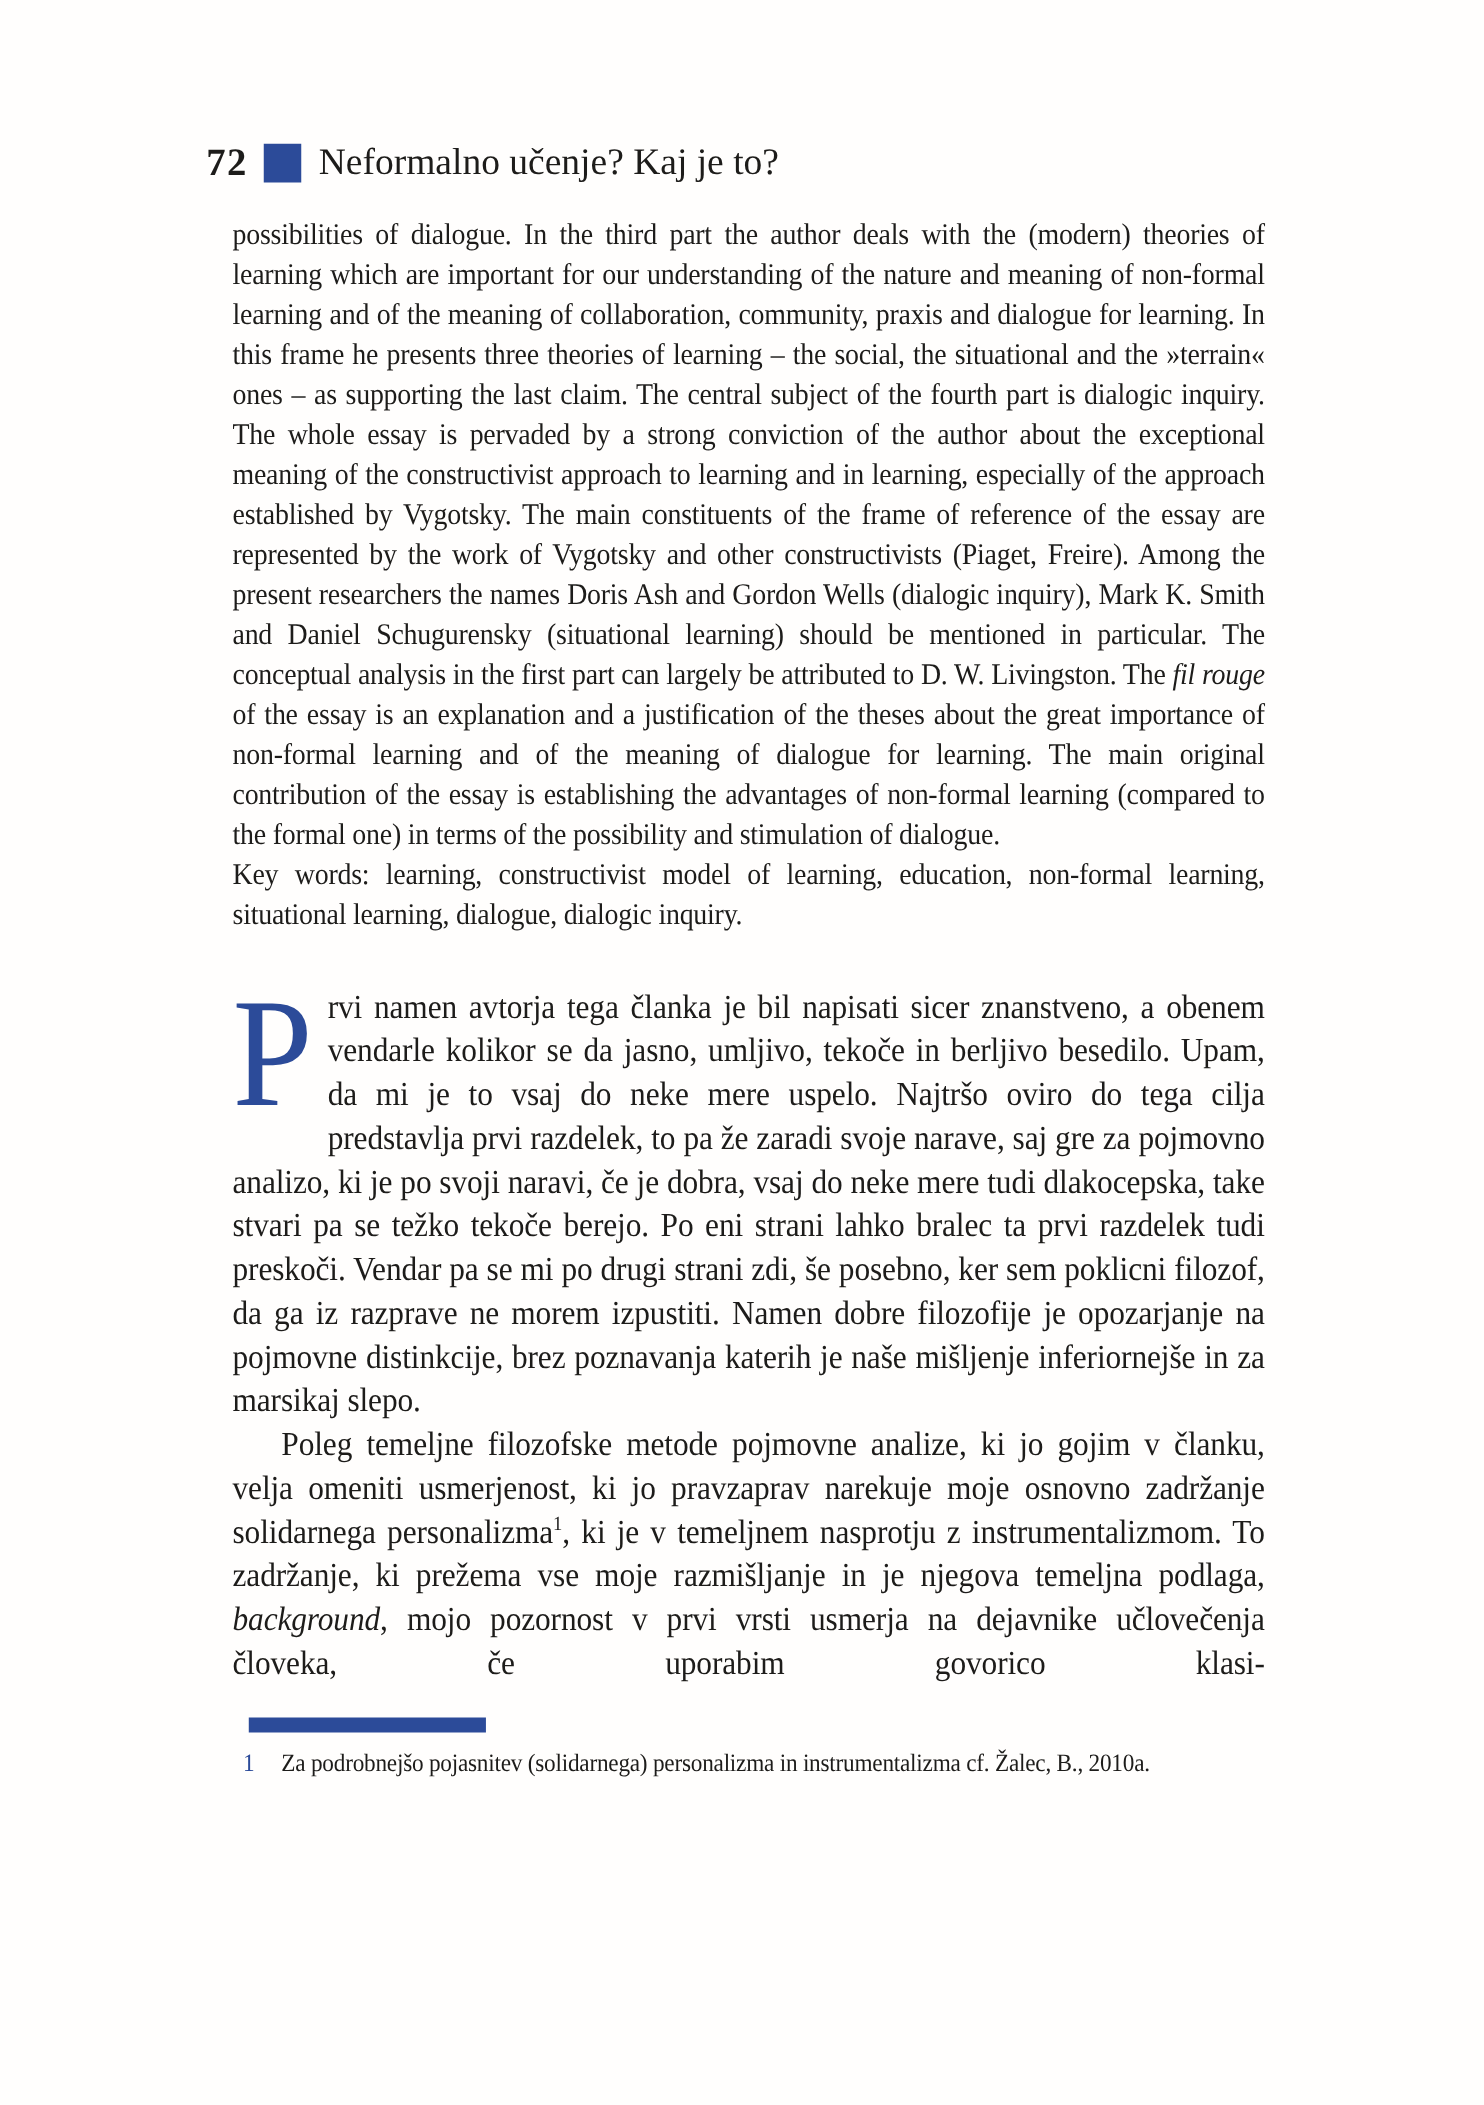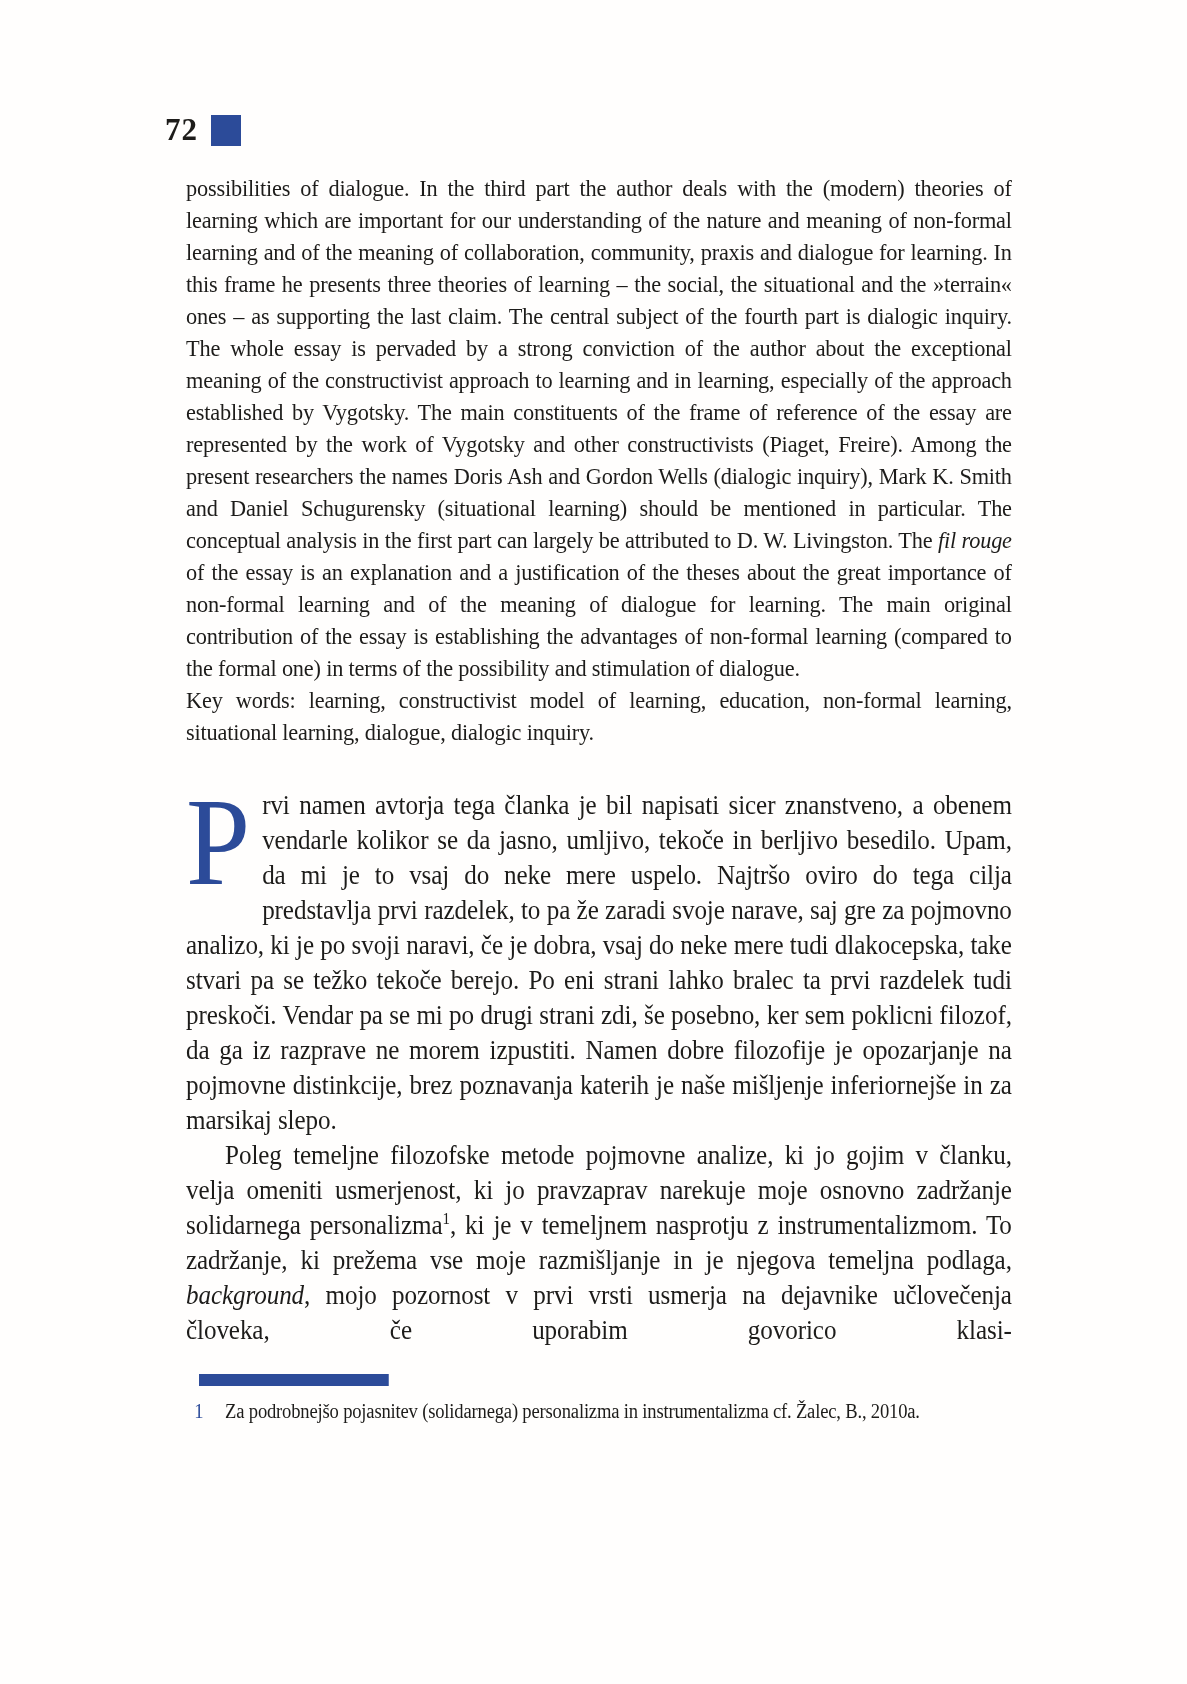--- a/index.html
+++ b/index.html
@@ -88,20 +88,21 @@
   }
 </style>
 </head>
 <body>
 
 <div class="page">
 
   <header class="running-head">
     <span class="page-num">72</span>
     <span class="blue-square"></span>
+    <span class="head-title">Neformalno učenje? Kaj je to?</span>
   </header>
 
   <div class="content">
 
     <section class="abstract-section">
       <p class="abs"><span>possibilities of dialogue. In the third part the author deals with the (modern) theories of learning which are important for our understanding of the nature and meaning of non-formal learning and of the meaning of collaboration, community, praxis and dialogue for learning. In this frame he presents three theories of learning – the social, the situational and the »terrain« ones – as supporting the last claim. The central subject of the fourth part is dialogic inquiry. The whole essay is pervaded by a strong conviction of the author about the exceptional meaning of the constructivist approach to learning and in learning, especially of the approach established by Vygotsky. The main constituents of the frame of reference of the essay are represented by the work of Vygotsky and other constructivists (Piaget, Freire). Among the present researchers the names Doris Ash and Gordon Wells (dialogic inquiry), Mark K. Smith and Daniel Schugurensky (situational learning) should be mentioned in particular. The conceptual analysis in the first part can largely be attributed to D. W. Livingston. The </span><em>fil rouge</em><span> of the essay is an explanation and a justification of the theses about the great importance of non-formal learning and of the meaning of dialogue for learning. The main original contribution of the essay is establishing the advantages of non-formal learning (compared to the formal one) in terms of the possibility and stimulation of dialogue.</span></p>
       <p class="abs keywords">Key words: learning, constructivist model of learning, education, non-formal learning, situational learning, dialogue, dialogic inquiry.</p>
     </section>
 
     <section class="body-text">

